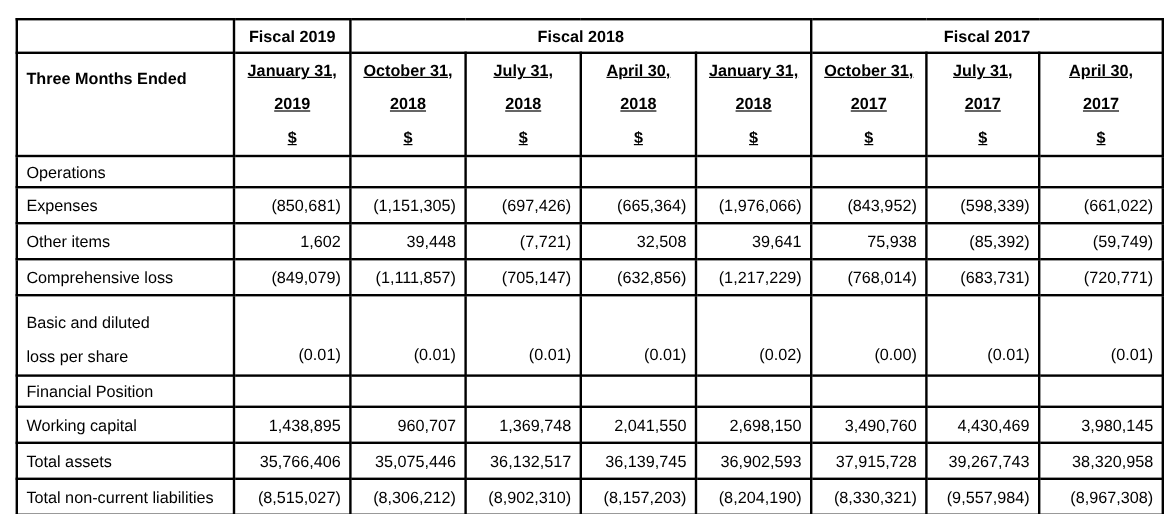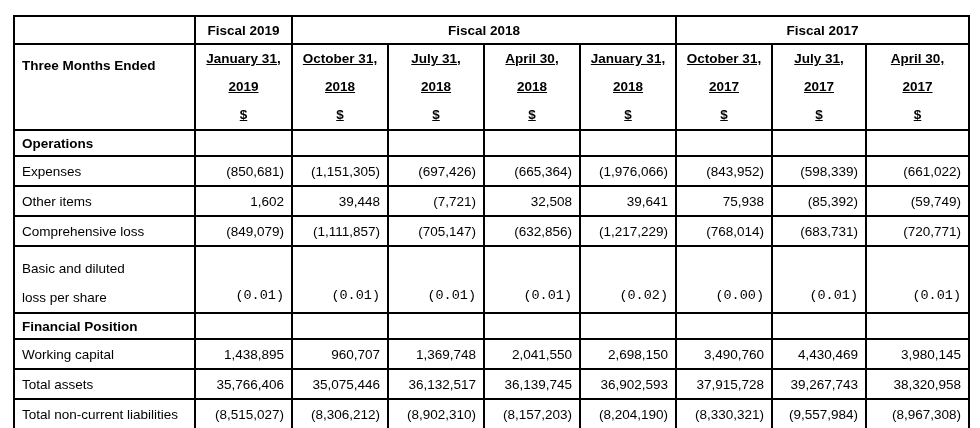--- a/index.html
+++ b/index.html
@@ -53,36 +53,35 @@
     padding: 0 4px;
     text-decoration: underline;
   }
   .col-head div { line-height: 28px; }
   
   td.row-label {
     text-align: left;
     vertical-align: middle;
   }
   tr.section td.row-label {
-    font-weight: bold;
+    font-weight: normal;
     margin-left: 35px;
   }
   td.value {
     text-align: right;
     vertical-align: middle;
   }
   tr.data-multiline td.row-label {
     vertical-align: top;
     padding-top: 7px;
     line-height: 29px;
   }
   tr.data-multiline td.value {
     vertical-align: bottom;
     padding-bottom: 9px;
-    font-family: Liberation Mono, monospace;
   }
 </style>
 </head>
 <body>
 
 <div class="table-wrap">
   <table>
     <colgroup>
         <col style="width: 181px;">
         <col style="width: 97px;">

